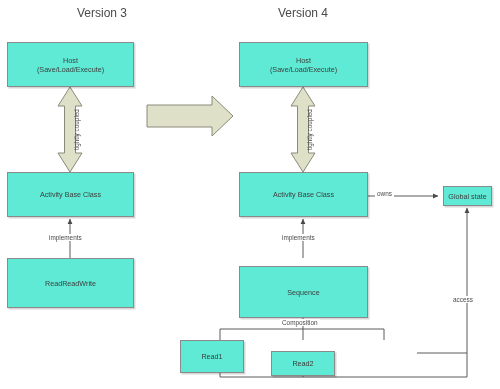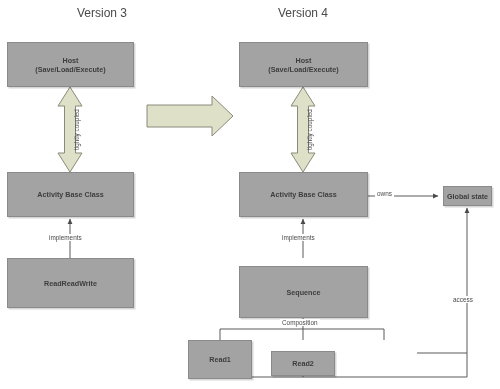--- a/index.html
+++ b/index.html
@@ -19,31 +19,30 @@
     position: absolute;
     left: 0;
     top: 0;
     width: 500px;
     height: 389px;
   }
   .node {
     position: absolute;
     box-sizing: border-box;
     border: 1px solid #8a8a8a;
-    background: #a3a3a3;
+    background: #5eead4;
     color: #3d3d3d;
     display: flex;
     align-items: center;
     justify-content: center;
     text-align: center;
     line-height: 1.25;
     font-size: 7.2px;
     box-shadow: 1.5px 1.5px 0 rgba(0,0,0,0.16);
     z-index: 3;
-    font-weight: bold;
   }
   .node span { display: block; }
   .node .sub { display: block; }
   .caption {
     position: absolute;
     color: #4a4a4a;
     font-size: 12px;
     text-align: center;
     white-space: nowrap;
     z-index: 4;
@@ -162,21 +161,21 @@
   </div>
 
   <div class="node" style="left:239px; top:266px; width:129px; height:52px;">
     <span>Sequence</span>
   </div>
 
   <div class="node" style="left:443px; top:186px; width:49px; height:20px;">
     <span>Global state</span>
   </div>
 
-  <div class="node" style="left:188px; top:340px; width:64px; height:39px;">
+  <div class="node" style="left:180px; top:340px; width:64px; height:33px;">
     <span>Read1</span>
   </div>
 
   <div class="node" style="left:271px; top:351px; width:64px; height:25px;">
     <span>Read2</span>
   </div>
 
 
   <div class="vlabel" style="left:289px; top:126px;">tightly coupled</div>
   <div class="edge-label" style="left:280px; top:234px;">implements</div>

